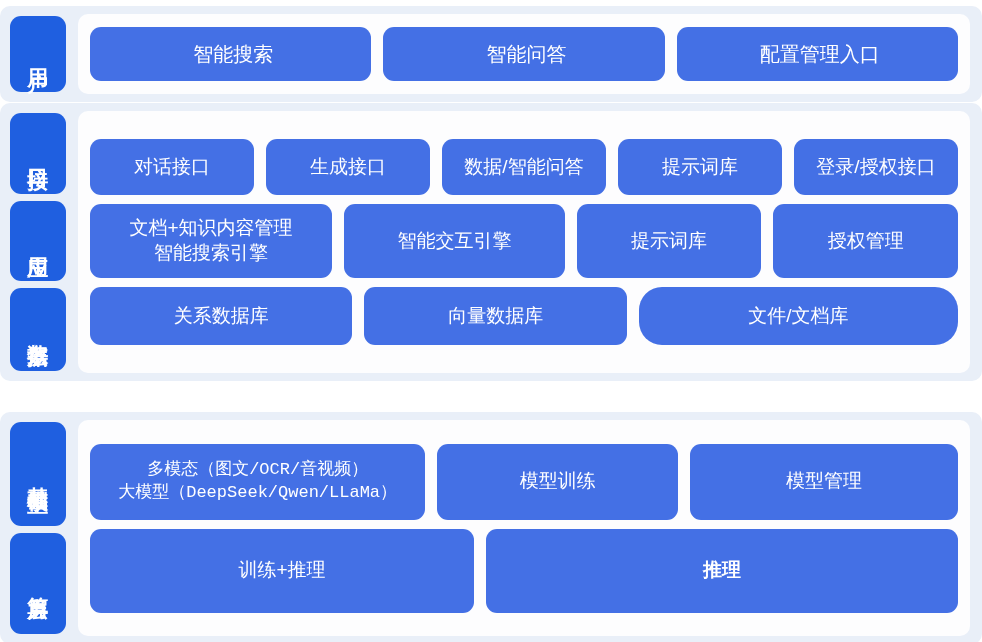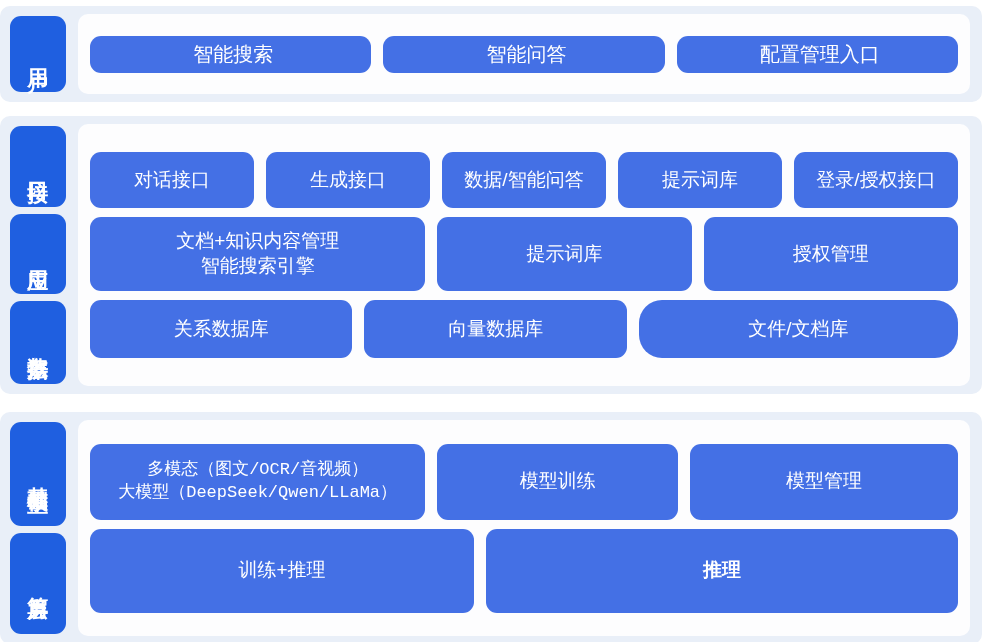--- a/index.html
+++ b/index.html
@@ -96,24 +96,24 @@
     line-height: 1.3;
     padding: 6px 8px;
     box-sizing: border-box;
     white-space: pre-line;
     user-select: none;
   }
 
   
   #panel-user { top: 6px; height: 96px; }
   #panel-user .content-card { padding: 12px; }
-  #panel-user .node { height: 37px; font-size: 20px; padding-left: 13px; }
-
-  
-  #panel-platform { top: 116px; height: 278px; }
+  #panel-user .node { height: 54px; font-size: 20px; padding-left: 13px; }
+
+  
+  #panel-platform { top: 103px; height: 278px; }
   #panel-platform .row-interface .node { height: 56px; font-size: 19px; }
   #panel-platform .row-application .node { height: 74px; font-size: 19px; }
   #panel-platform .row-data .node { height: 58px; font-size: 19px; }
 
   
   #panel-infra { top: 412px; height: 232px; }
   #panel-infra .row-model .node { height: 76px; font-size: 19px; }
   #panel-infra .row-compute .node { height: 84px; font-size: 19px; }
   #panel-infra .row-model .node.multiline {
     font-size: 17px;
@@ -152,20 +152,21 @@
         <div class="node" style="flex:1 1 0;">对话接口</div>
         <div class="node" style="flex:1 1 0;">生成接口</div>
         <div class="node" style="flex:1 1 0;">数据/智能问答</div>
         <div class="node" style="flex:1 1 0;">提示词库</div>
         <div class="node" style="flex:1 1 0;">登录/授权接口</div>
       </div>
 
       <div class="row row-application">
         <div class="node" style="flex:1.26 1 0;">文档+知识内容管理
 智能搜索引擎</div>
+        <div class="node" style="flex:1.14 1 0;">智能交互引擎</div>
         <div class="node" style="flex:0.94 1 0;">提示词库</div>
         <div class="node" style="flex:0.94 1 0;">授权管理</div>
       </div>
 
       <div class="row row-data">
         <div class="node" style="flex:1 1 0;">关系数据库</div>
         <div class="node" style="flex:1 1 0;">向量数据库</div>
         <div class="node" style="flex:1.23 1 0;border-radius:23px;">文件/文档库</div>
       </div>
 

